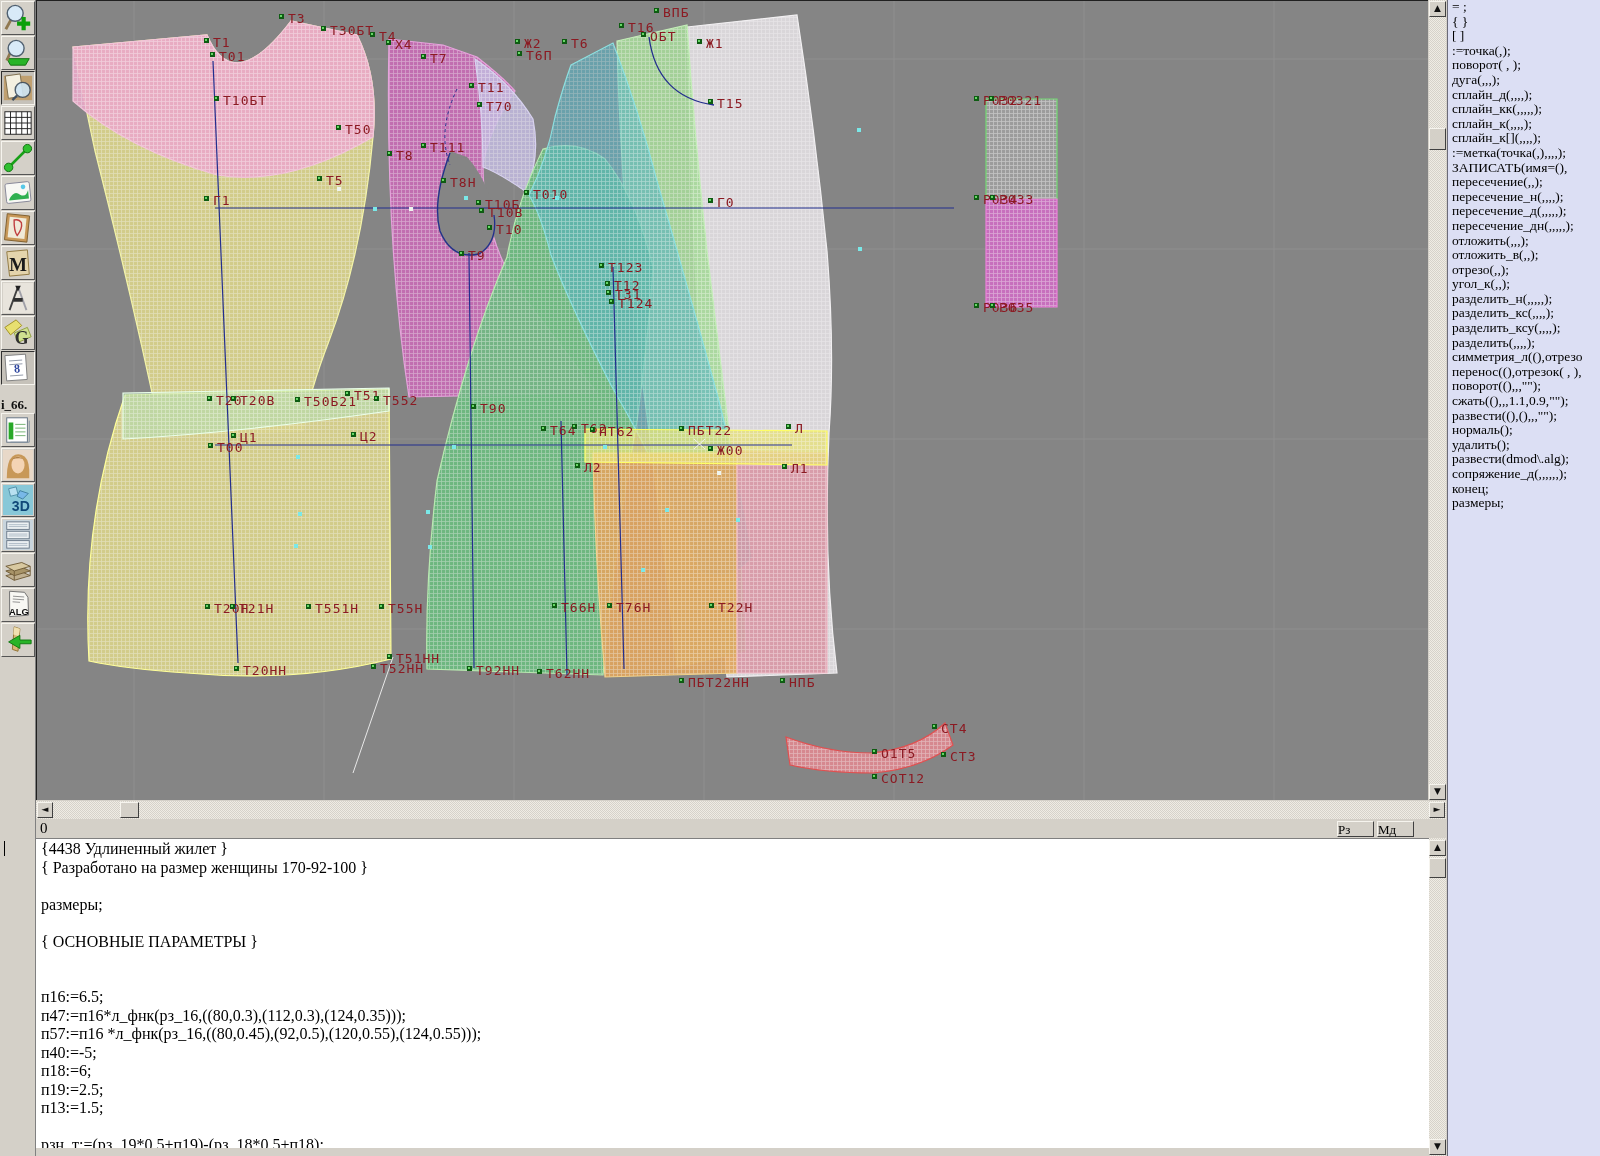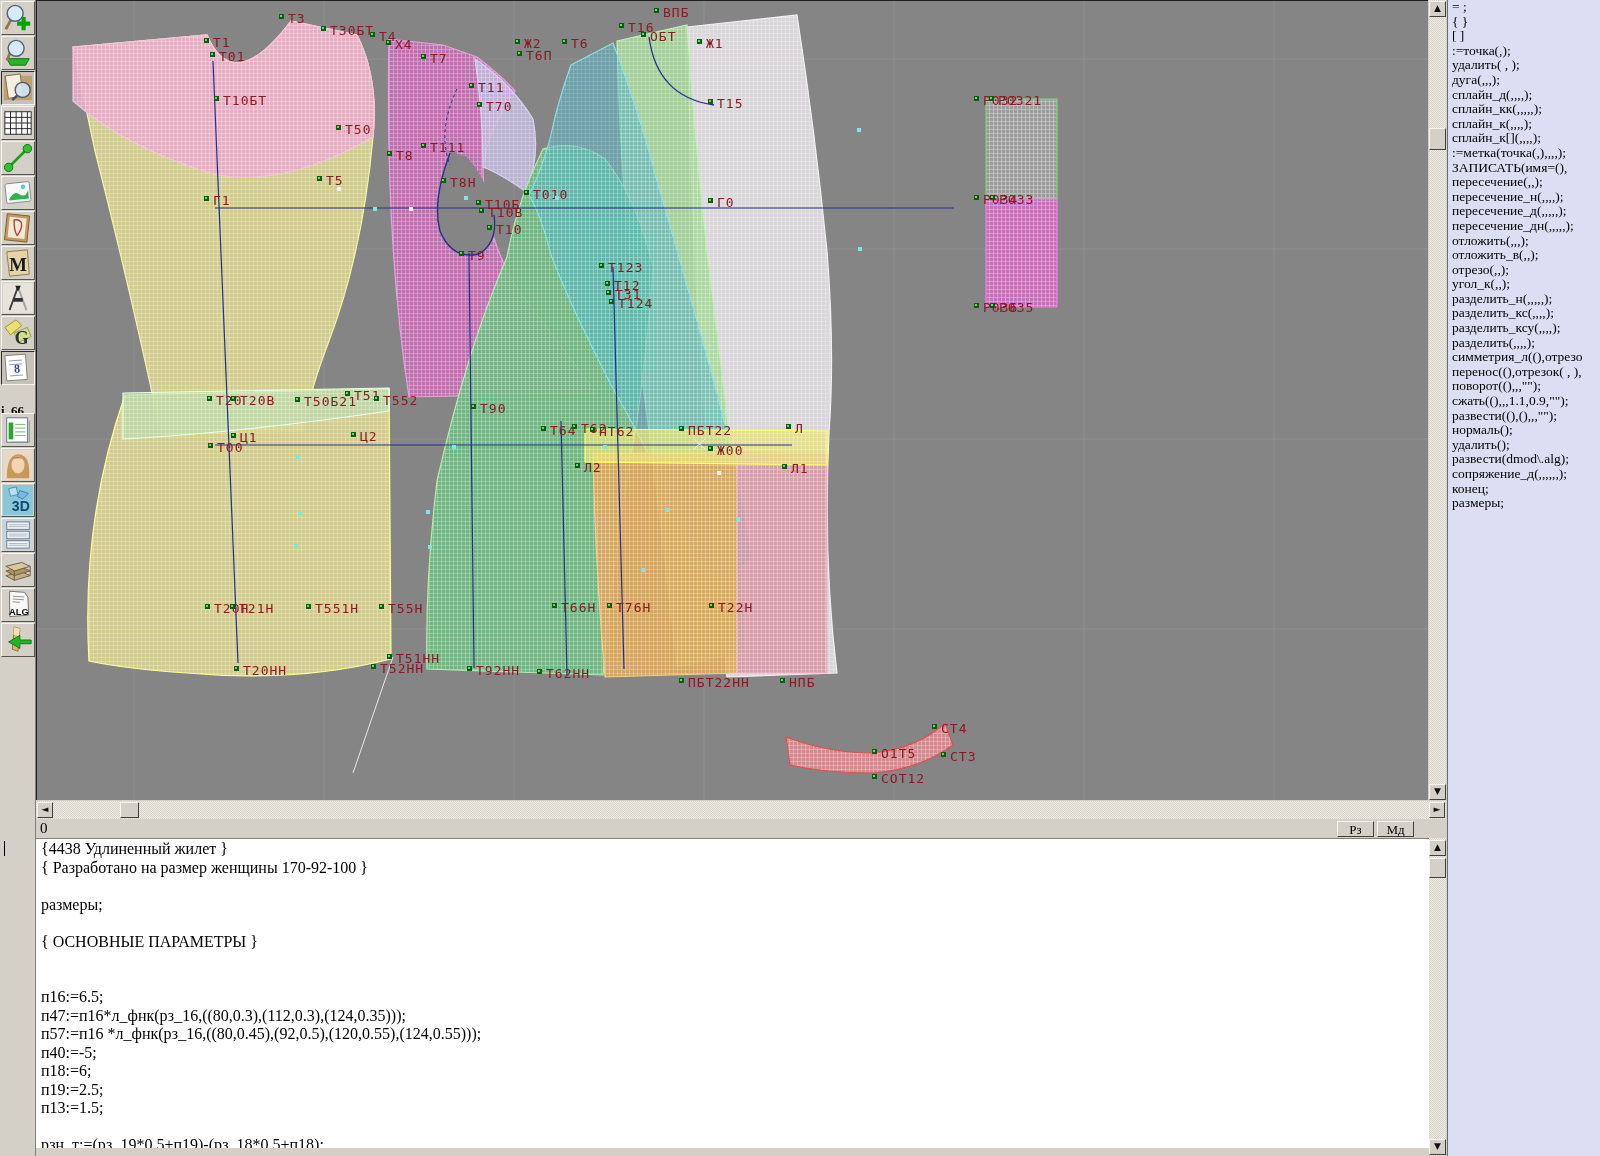--- a/index.html
+++ b/index.html
@@ -6,39 +6,39 @@
     font-family:"Liberation Serif",serif;}
   #app{position:absolute;left:0;top:0;width:1600px;height:1156px;}
   
   #toolbar{position:absolute;left:0;top:0;width:36px;height:1156px;background:#d4d0c8;
     border-right:1px solid #808080;box-sizing:border-box;}
   .tbtn{position:relative;width:34px;height:34px;margin:1px 0 1px 1px;background:#d4d0c8;
     border:1px solid;border-color:#f6f4ee #555 #555 #f6f4ee;box-sizing:border-box;cursor:pointer;}
   .tbtn svg{position:absolute;left:1px;top:1px;width:30px;height:30px;}
   .tbtn.pressed{border-color:#303030 #f6f4ee #f6f4ee #303030;background:#c6c2ba;}
   .tlabel{width:34px;height:26px;margin-left:1px;font:bold 13px "Liberation Serif",serif;
-    color:#101010;text-align:left;padding-top:17px;box-sizing:border-box;}
+    color:#101010;text-align:left;padding-top:11px;box-sizing:border-box;}
   
   #canvas-wrap{position:absolute;left:36px;top:0;width:1392px;height:800px;background:#22c55e;
     border-top:1px solid #202020;border-left:1px solid #202020;box-sizing:border-box;overflow:hidden;}
   
   .sb{position:absolute;background:#efece4;
     background-image:linear-gradient(45deg,#d6d2ca 25%,transparent 25%,transparent 75%,#d6d2ca 75%),
       linear-gradient(45deg,#d6d2ca 25%,transparent 25%,transparent 75%,#d6d2ca 75%);
     background-size:2px 2px;background-position:0 0,1px 1px;}
   .sbtn{position:absolute;background:#d4d0c8;border:1px solid;border-color:#f6f4ee #404040 #404040 #f6f4ee;
     box-sizing:border-box;font:9px "DejaVu Sans",sans-serif;color:#101010;text-align:center;
     line-height:13px;cursor:pointer;}
   .sthumb{position:absolute;background:#d4d0c8;border:1px solid;
     border-color:#f6f4ee #404040 #404040 #f6f4ee;box-sizing:border-box;cursor:pointer;}
   #status-row{position:absolute;left:36px;top:819px;width:1410px;height:19px;background:#d4d0c8;}
   #status-val{position:absolute;left:4px;top:1px;font:15px "Liberation Serif",serif;color:#000;}
   .mini-btn{position:absolute;top:2px;width:37px;height:16px;background:#d4d0c8;border:1px solid;
     border-color:#f6f4ee #404040 #404040 #f6f4ee;box-sizing:border-box;
-    font:13px "Liberation Serif",serif;text-align:center;cursor:pointer;}
+    font:13px "Liberation Serif",serif;text-align:left;cursor:pointer;}
   
   #editor{position:absolute;left:36px;top:838px;width:1393px;height:310px;background:#ffffff;
     border-top:1px solid #808080;box-sizing:border-box;overflow:hidden;cursor:text;}
   #editor pre{margin:0;padding:1px 0 0 5px;font:16px "Liberation Serif",serif;line-height:18.5px;color:#000;}
   #caret{position:absolute;left:4px;top:841px;width:1px;height:15px;background:#000;}
   
   #right-panel{position:absolute;left:1447px;top:0;width:153px;height:1156px;background:#dcdff4;
     border-left:1px solid #6a6a78;box-sizing:border-box;overflow:hidden;}
   .cmd{font:13.5px "Liberation Serif",serif;color:#000;line-height:14.6px;white-space:pre;
     padding-left:4px;cursor:pointer;}
@@ -591,21 +591,21 @@
   <div class="sb" style="left:1429px;top:838px;width:17px;height:318px;"></div>
   <div class="sbtn" style="left:1429px;top:840px;width:17px;height:16px;">▲</div>
   <div class="sthumb" style="left:1429px;top:858px;width:17px;height:20px;"></div>
   <div class="sbtn" style="left:1429px;top:1139px;width:17px;height:16px;">▼</div>
 
   <div id="right-panel">
       <div class="cmd">= ;</div>
       <div class="cmd">{ }</div>
       <div class="cmd">[ ]</div>
       <div class="cmd">:=точка(,);</div>
-      <div class="cmd">удалить( , );</div>
+      <div class="cmd">поворот( , );</div>
       <div class="cmd">дуга(,,,);</div>
       <div class="cmd">сплайн_д(,,,,);</div>
       <div class="cmd">сплайн_кк(,,,,,);</div>
       <div class="cmd">сплайн_к(,,,,);</div>
       <div class="cmd">сплайн_к[](,,,,);</div>
       <div class="cmd">:=метка(точка(,),,,,);</div>
       <div class="cmd">ЗАПИСАТЬ(имя=(),</div>
       <div class="cmd">пересечение(,,);</div>
       <div class="cmd">пересечение_н(,,,,);</div>
       <div class="cmd">пересечение_д(,,,,,);</div>

